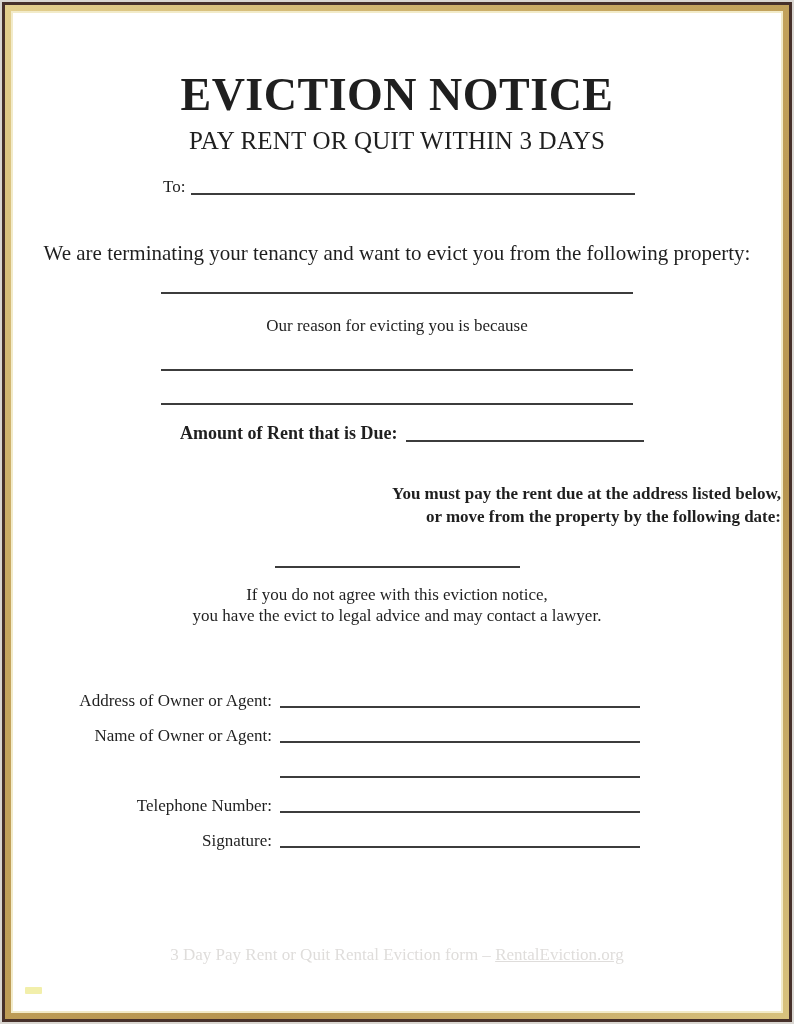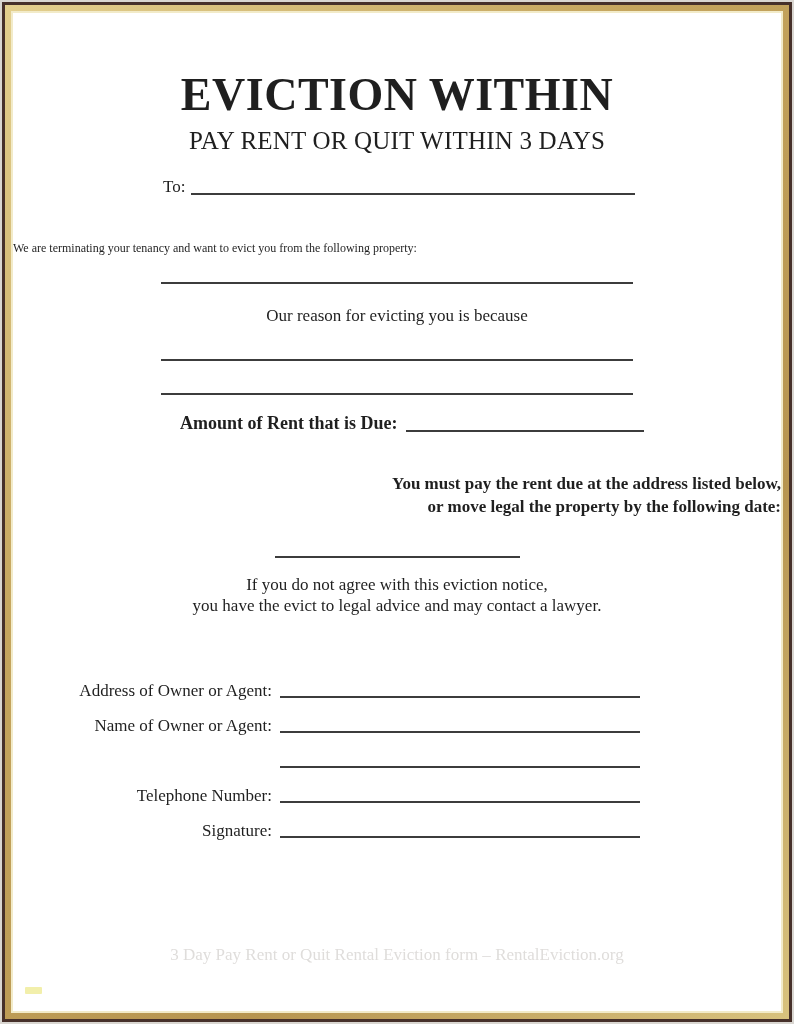--- a/index.html
+++ b/index.html
@@ -20,21 +20,21 @@
     margin:58px 0 0 0; text-align:center;
     font-size:46px; font-weight:bold; letter-spacing:0.5px; line-height:1.05;
   }
   .subtitle {
     margin:8px 0 0 0; text-align:center;
     font-size:25px; font-weight:normal; letter-spacing:0.2px; line-height:1.1;
   }
   .to-row { display:flex; margin:22px 0 0 150px; width:472px; font-size:17px; }
   .to-fill { flex:1; border-bottom:2px solid #3c3c3c; margin:0 0 2px 6px; }
 
-  .intro  { margin:44px 0 0 0; text-align:left; font-size:12px; }
+  .intro  { margin:44px 0 0 0; text-align:center; font-size:21px; }
   .uline  { height:0; border-bottom:2px solid #3c3c3c; width:472px; margin:26px auto 0 auto; }
   .uline.gap1 { margin-top:33px; }
   .uline.gap2 { margin-top:32px; }
   .uline.short { width:245px; margin-top:38px; }
   .reason { margin:22px 0 0 0; text-align:center; font-size:17px; }
 
   .amount-row { display:flex; margin:18px 0 0 167px; font-size:18px; font-weight:bold; }
   .amount-fill { width:238px; border-bottom:2px solid #3c3c3c; margin:0 0 2px 8px; }
 
   .pay   { margin:38px 0 0 0; text-align:right; font-size:17px; font-weight:bold; line-height:23px; }
@@ -43,39 +43,39 @@
   .fields { margin:50px 0 0 64px; width:563px; }
   .frow   { display:flex; align-items:flex-end; height:35px; font-size:17px; }
   .flabel { width:195px; text-align:right; white-space:nowrap; }
   .fline  { flex:1; border-bottom:2px solid #3c3c3c; margin:0 0 3px 8px; }
   .fline.fixed { flex:0 0 130px; }
 
   .footer {
     position:absolute; left:0; right:0; bottom:46px;
     text-align:center; font-size:17px; color:#dfdddb;
   }
-  .footer-link { color:#dfdddb; cursor:pointer; }
+  .footer-link { text-decoration:underline; color:#dfdddb; cursor:pointer; }
 
   .corner-mark {
     position:absolute; left:12px; bottom:17px; width:17px; height:7px;
     background:#f1eda2; border-radius:1px; opacity:0.9;
   }
 </style>
 </head>
 <body>
 
 <div class="canvas">
   <div class="f-outer"></div>
   <div class="f-dark"></div>
   <div class="f-gold"></div>
   <div class="f-pale"></div>
 
   <div class="page">
 
-    <h1 class="title">EVICTION WITHIN</h1>
+    <h1 class="title">EVICTION NOTICE</h1>
     <h2 class="subtitle">PAY RENT OR QUIT WITHIN 3 DAYS</h2>
 
     <div class="to-row">
       <span>To:</span>
       <span class="to-fill"></span>
     </div>
 
     <p class="intro">We are terminating your tenancy and want to evict you from the following property:</p>
 
     <div class="uline"></div>
@@ -85,21 +85,21 @@
     <div class="uline gap1"></div>
     <div class="uline gap2"></div>
 
     <div class="amount-row">
       <span>Amount of Rent that is Due:</span>
       <span class="amount-fill"></span>
     </div>
 
     <p class="pay">
       <span>You must pay the rent due at the address listed below,</span><br>
-      <span>or move legal the property by the following date:</span>
+      <span>or move from the property by the following date:</span>
     </p>
 
     <div class="uline short"></div>
 
     <p class="agree">
       <span>If you do not agree with this eviction notice,</span><br>
       <span>you have the evict to legal advice and may contact a lawyer.</span>
     </p>
 
     <div class="fields">

